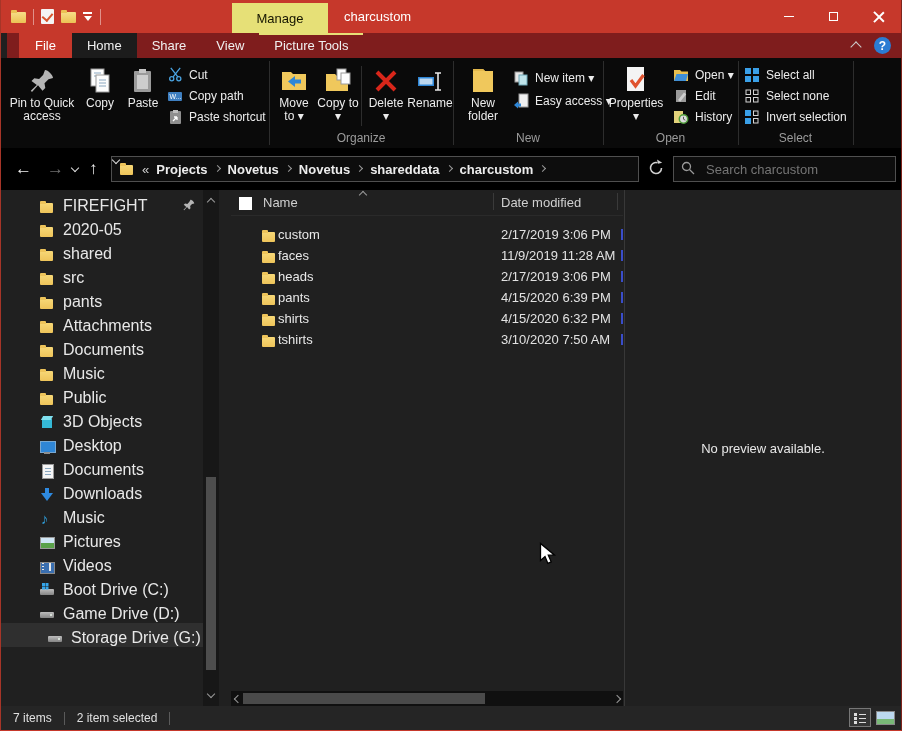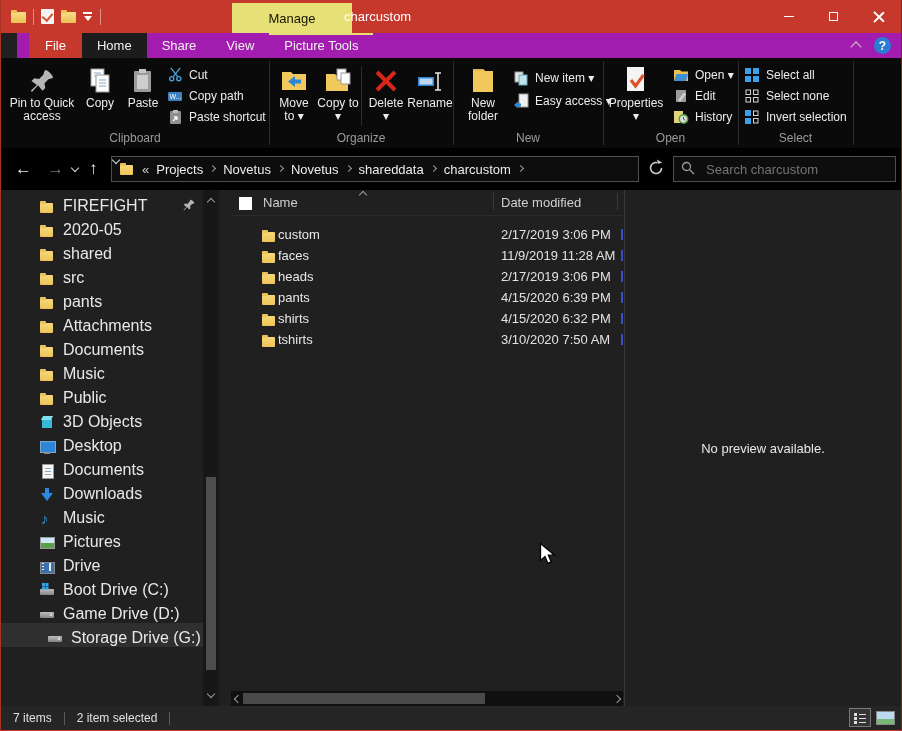--- a/index.html
+++ b/index.html
@@ -12,32 +12,32 @@
   .qat{position:absolute;left:10px;top:0;height:33px;display:flex;align-items:center;gap:7px;}
   .qat-sep{width:1px;height:16px;background:rgba(255,255,255,.45);}
   .mini-folder{width:15px;height:13px;position:relative;}
   .mini-folder::before{content:"";position:absolute;left:0;top:2px;width:15px;height:11px;background:linear-gradient(#f7dd88,#ecc254);border-radius:1px;}
   .mini-folder::after{content:"";position:absolute;left:0;top:0;width:6px;height:3px;background:#ecc254;border-radius:1px 1px 0 0;}
   .qat-props{width:13px;height:15px;background:#f4f4f4;position:relative;border-radius:1px;}
   .qat-props::after{content:"";position:absolute;left:3px;top:2px;width:5px;height:8px;border-right:2.5px solid #d7552e;border-bottom:2.5px solid #d7552e;transform:rotate(40deg);}
   .qat-drop{position:relative;width:10px;height:10px;}
   .qat-drop::before{content:"";position:absolute;left:0;top:0;width:9px;height:2px;background:#fff;}
   .qat-drop::after{content:"";position:absolute;left:1px;top:4px;border-left:4px solid transparent;border-right:4px solid transparent;border-top:5px solid #fff;}
-  .manage-tab{position:absolute;left:231px;top:3px;width:120px;height:30px;background:#e6e077;color:#151500;
+  .manage-tab{position:absolute;left:231px;top:3px;width:96px;height:30px;background:#e6e077;color:#151500;
     display:flex;align-items:center;justify-content:center;font-size:13px;}
   .win-title{position:absolute;left:343px;top:0;height:33px;display:flex;align-items:center;color:#fff;font-size:13px;}
   .win-controls{position:absolute;right:0;top:0;height:33px;display:flex;}
   .win-btn{width:45px;height:33px;display:flex;align-items:center;justify-content:center;position:relative;}
   .glyph-min{width:10px;height:1px;background:#fff;}
   .glyph-max{width:9px;height:9px;border:1px solid #fff;}
   .glyph-close{position:relative;width:11px;height:11px;}
   .glyph-close::before,.glyph-close::after{content:"";position:absolute;left:5px;top:-1px;width:1.5px;height:14px;background:#fff;}
   .glyph-close::before{transform:rotate(45deg);} .glyph-close::after{transform:rotate(-45deg);}
   
-  .tabrow{position:absolute;left:16px;right:0;top:33px;height:25px;background:#a21caf;display:flex;color:#f0f0f0;font-size:13px;}
+  .tabrow{position:absolute;left:6px;right:0;top:33px;height:25px;background:#7f1d1d;display:flex;color:#f0f0f0;font-size:13px;}
   .tab{display:flex;align-items:center;justify-content:center;padding:0 15px;position:relative;}
   .tab-file{background:#c6382b;color:#fff;margin-left:12px;padding:0 16px;}
   .tab.selected{background:#1c1c1c;}
   .tab-pictools::before{content:"";position:absolute;left:0;right:0;top:0;height:2px;background:#e6e077;}
   .ribbon-collapse{position:absolute;right:40px;top:7px;width:10px;height:8px;}
   .ribbon-collapse::before{content:"";position:absolute;left:1px;top:3px;width:7px;height:7px;border-left:1.5px solid #ccc;border-top:1.5px solid #ccc;transform:rotate(45deg);}
   .help-btn{position:absolute;right:10px;top:4px;width:17px;height:17px;border-radius:50%;background:#2b7cd3;color:#fff;
     font-size:12px;display:flex;align-items:center;justify-content:center;font-weight:bold;}
   
   .ribbon{position:absolute;left:0;right:0;top:58px;height:90px;background:#0a0a0a;}
@@ -49,21 +49,21 @@
   .btn-small{height:21px;display:flex;align-items:center;gap:6px;color:#ececec;font-size:12px;white-space:nowrap;}
   .sic{width:16px;height:16px;flex:none;display:flex;align-items:center;justify-content:center;}
   
   .addressrow{position:absolute;left:0;right:0;top:148px;height:42px;background:#000;}
   .nav-glyph{position:absolute;top:9px;font-size:17px;color:#f0f0f0;line-height:24px;}
   .nav-fwd{color:#6f6f6f;}
   .chev-s{position:absolute;width:8px;height:8px;}
   .chev-s::before{content:"";position:absolute;left:1px;top:0;width:5px;height:5px;border-right:1.5px solid #ddd;border-bottom:1.5px solid #ddd;transform:rotate(45deg);}
   .addressbox{position:absolute;left:110px;top:8px;width:528px;height:26px;background:#0d0d0d;border:1px solid #4f4f4f;
     display:flex;align-items:center;gap:7px;padding:0 7px;color:#ececec;font-size:13px;}
-  .crumb-wrap{display:flex;align-items:center;gap:7px;}
+  .crumb-wrap{display:flex;align-items:center;gap:7px;font-weight:bold;}
   .crumb-sep{position:relative;width:6px;height:8px;}
   .crumb-sep::before{content:"";position:absolute;left:0;top:1px;width:4px;height:4px;border-right:1.3px solid #9a9a9a;border-top:1.3px solid #9a9a9a;transform:rotate(45deg);}
   .addr-chev{margin-left:auto;}
   .statusbar{position:absolute;left:0;right:0;bottom:0;height:24px;background:#252525;display:flex;align-items:center;gap:12px;padding-left:12px;color:#e0e0e0;font-size:12px;}
   .sb-sep{width:1px;height:13px;background:#5a5a5a;}
   .view-btns{position:absolute;right:6px;top:2px;display:flex;gap:5px;align-items:center;}
   .view-details{width:22px;height:19px;border:1px solid #777;background:#353535;position:relative;}
   .view-details::before{content:"";position:absolute;left:4px;top:4px;width:3px;height:3px;background:#ddd;box-shadow:0 4px #ddd,0 8px #ddd;}
   .view-details::after{content:"";position:absolute;left:9px;top:5px;width:7px;height:1px;background:#ddd;box-shadow:0 4px #ddd,0 8px #ddd;}
   .view-thumbs{width:19px;height:14px;border:1px solid #888;background:linear-gradient(#bcd9ef 55%,#79b977 45%);}
@@ -383,21 +383,20 @@
               <rect x="9.5" y="2" width="4.5" height="4.5" fill="none" stroke="#d5d5d5"></rect>
               <rect x="1" y="9" width="6" height="6" fill="#3aa0e8"></rect>
               <rect x="9.5" y="9.5" width="4.5" height="4.5" fill="none" stroke="#d5d5d5"></rect>
             </svg>
         </span>
         <span>Invert selection</span>
       </div>
     </div>
     <div class="vsep" style="left:852px;"></div>
 
-    <div class="grp-label" style="left:0;width:268px;">Clipboard</div>
     <div class="grp-label" style="left:268px;width:184px;">Organize</div>
     <div class="grp-label" style="left:452px;width:150px;">New</div>
     <div class="grp-label" style="left:602px;width:135px;">Open</div>
     <div class="grp-label" style="left:737px;width:115px;">Select</div>
   </div>
 
   <div class="addressrow">
     <span class="nav-glyph" style="left:14px;">←</span>
     <span class="nav-glyph nav-fwd" style="left:46px;">→</span>
     <span class="chev-s" style="left:70px;top:17px;"></span>
@@ -520,21 +519,21 @@
           <span>Music</span>
 
         </div>
         <div class="side-item lvl2">
           <span class="ic ic-picture"></span>
           <span>Pictures</span>
 
         </div>
         <div class="side-item lvl2">
           <span class="ic ic-video"></span>
-          <span>Drive</span>
+          <span>Videos</span>
 
         </div>
         <div class="side-item lvl2">
           <span class="ic ic-drive-system"></span>
           <span>Boot Drive (C:)</span>
 
         </div>
         <div class="side-item lvl2">
           <span class="ic ic-drive"></span>
           <span>Game Drive (D:)</span>

